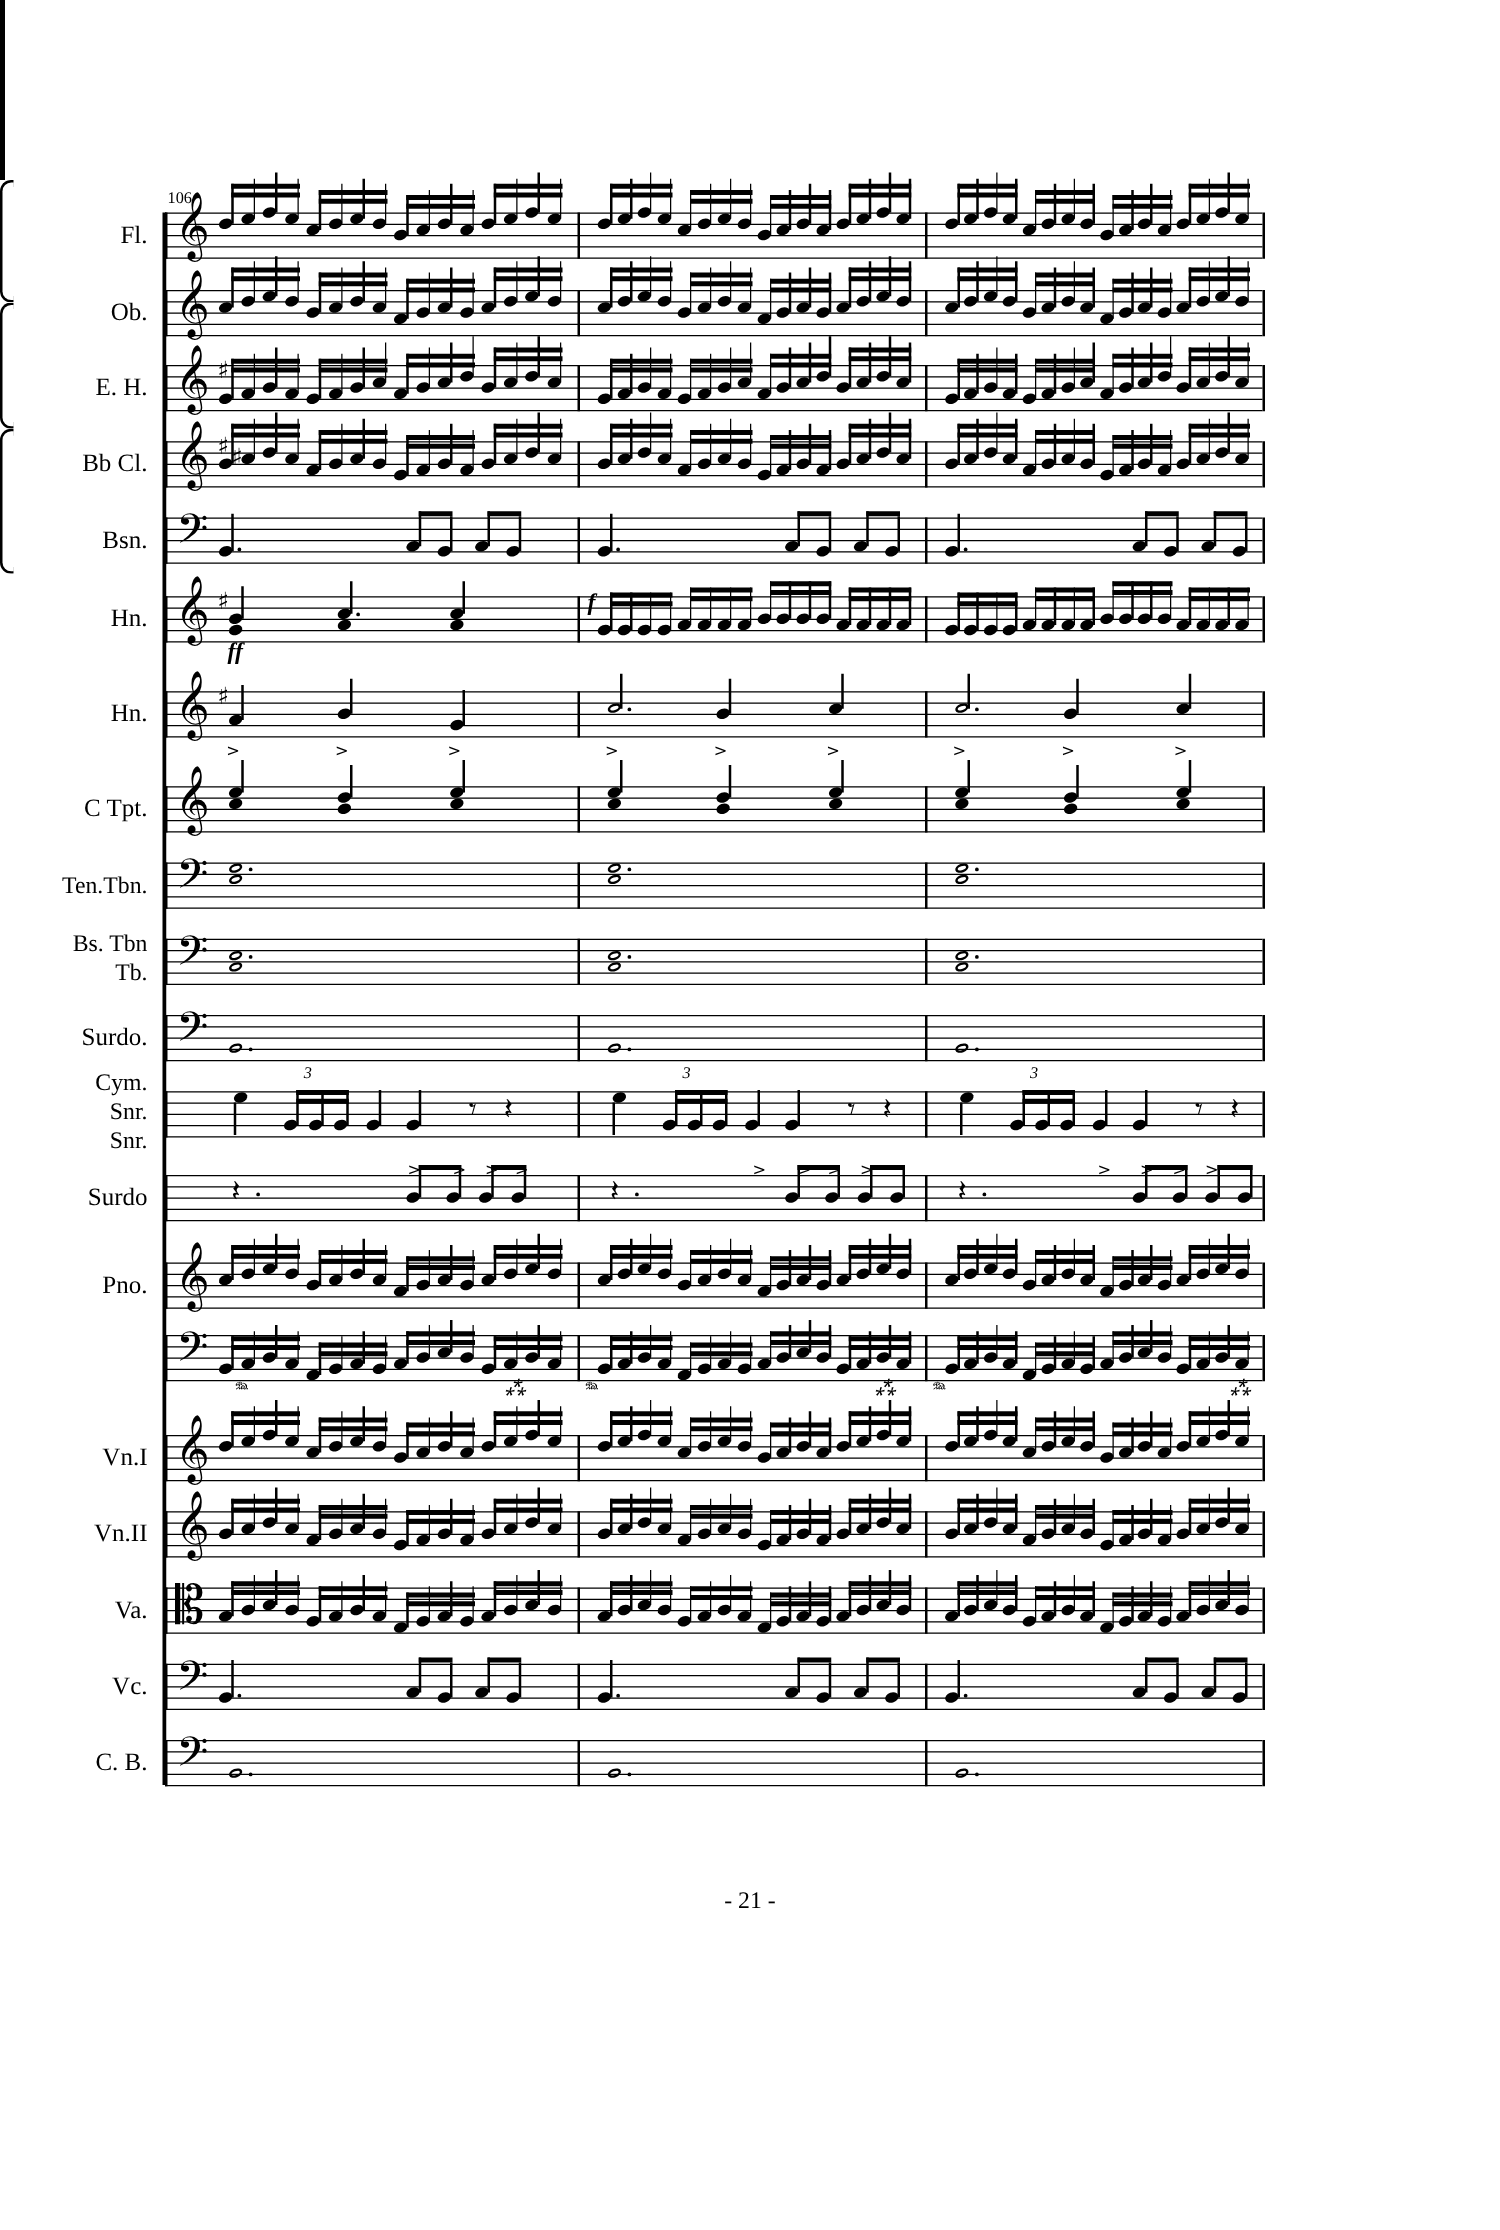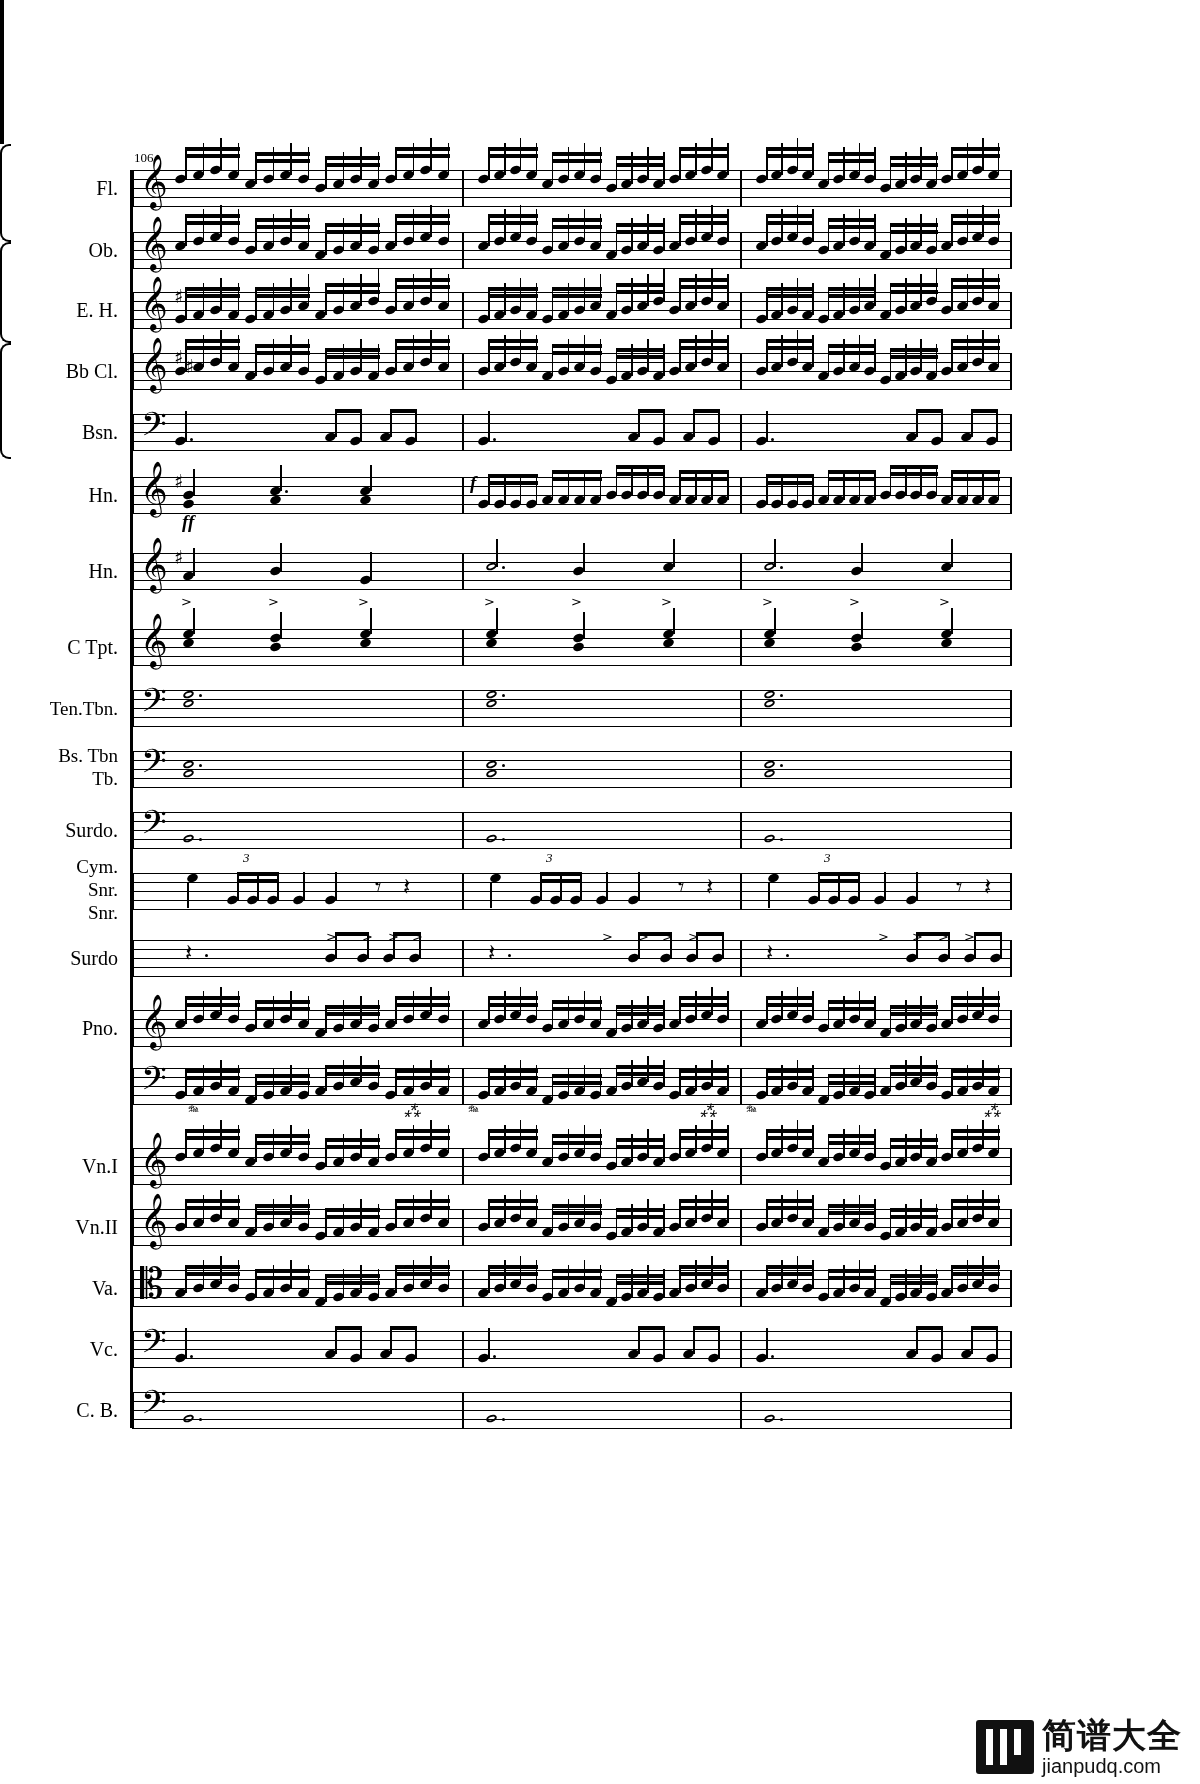--- a/index.html
+++ b/index.html
@@ -45,32 +45,22 @@
   .wm-cn{font-family:"DejaVu Sans",sans-serif;font-size:34px;font-weight:bold;color:#111;letter-spacing:1px;}
   .wm-en{font-family:"Liberation Sans",sans-serif;font-size:20px;color:#111;margin-top:4px;}
 </style>
 </head>
 <body>
 
 <div id="sheet">
 
   <div class="measure-num" style="left:134px;top:150px;">106</div>
 
+  <div class="pagenum" style="top:1510px;">- 21 -</div>
 
-  <div class="wm">
-    <div class="wm-logo">
-        <i></i>
-        <i></i>
-        <i></i>
-      </div>
-    <div class="wm-text">
-      <div class="wm-cn">简谱大全</div>
-      <div class="wm-en">jianpudq.com</div>
-    </div>
-  </div>
 
 <div class="inst-label" style="left: 0px; top: 176.5px; width: 118px; line-height: 23px; white-space: pre;">Fl.</div>
     <div class="inst-label" style="left: 0px; top: 238.5px; width: 118px; line-height: 23px; white-space: pre;">Ob.</div>
     <div class="inst-label" style="left: 0px; top: 298.5px; width: 118px; line-height: 23px; white-space: pre;">E. H.</div>
     <div class="inst-label" style="left: 0px; top: 359.5px; width: 118px; line-height: 23px; white-space: pre;">Bb Cl.</div>
     <div class="inst-label" style="left: 0px; top: 420.5px; width: 118px; line-height: 23px; white-space: pre;">Bsn.</div>
     <div class="inst-label" style="left: 0px; top: 483.5px; width: 118px; line-height: 23px; white-space: pre;">Hn.</div>
     <div class="inst-label" style="left: 0px; top: 559.5px; width: 118px; line-height: 23px; white-space: pre;">Hn.</div>
     <div class="inst-label" style="left: 0px; top: 635.5px; width: 118px; line-height: 23px; white-space: pre;">C Tpt.</div>
     <div class="inst-label small" style="left: 0px; top: 696.5px; width: 118px; line-height: 23px; white-space: pre;">Ten.Tbn.</div>

